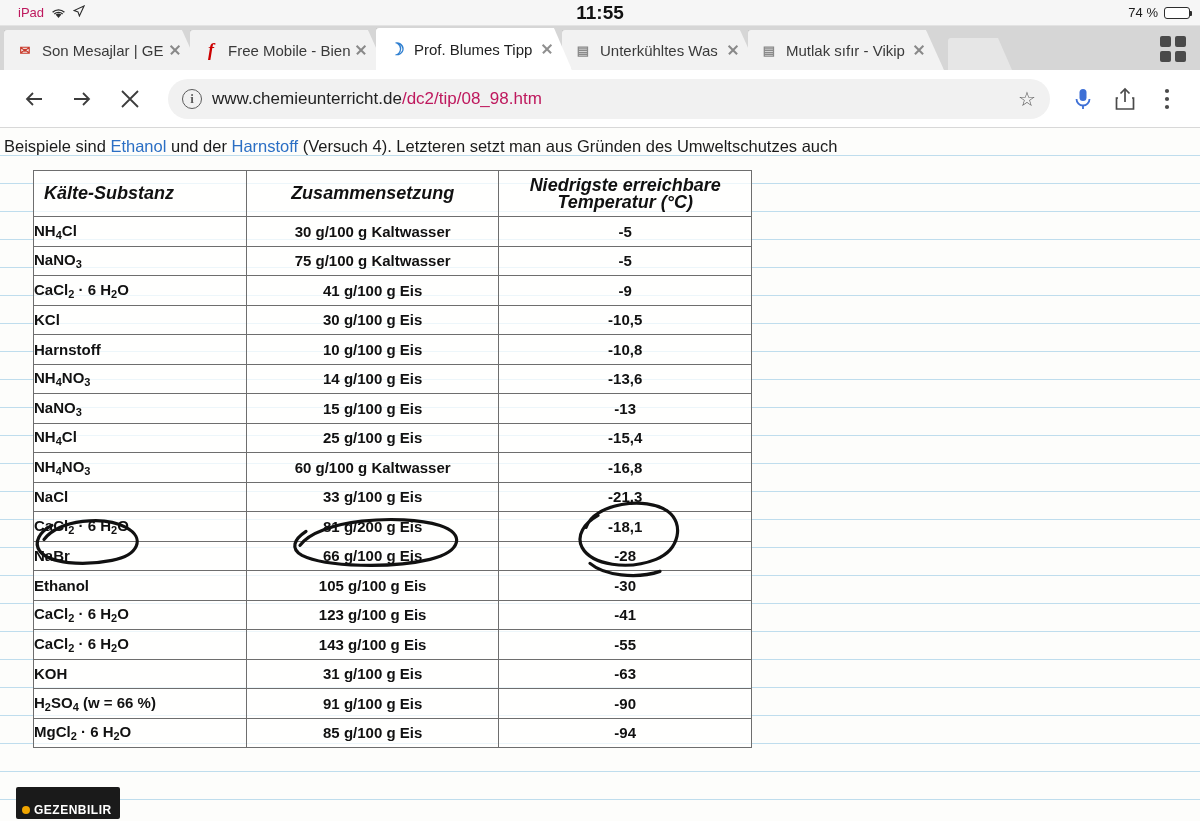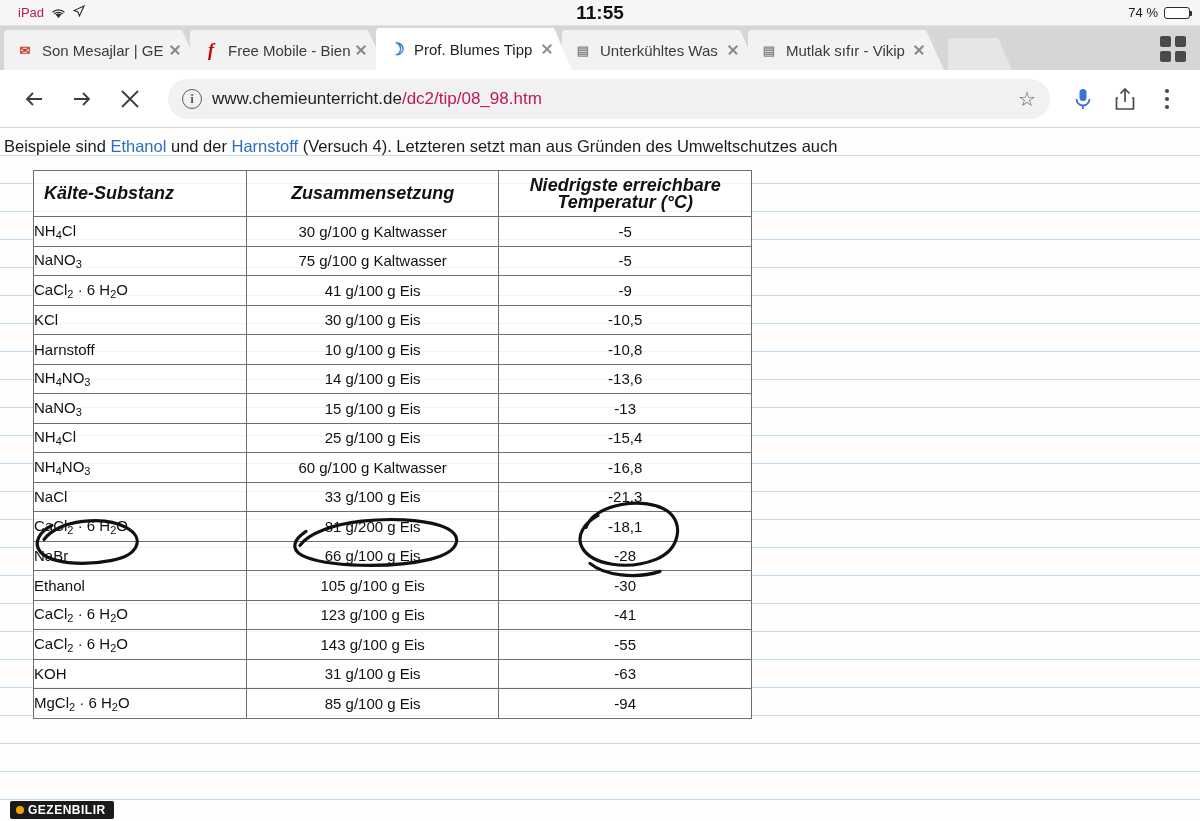--- a/index.html
+++ b/index.html
@@ -174,44 +174,44 @@
     border-collapse: collapse;
     width: 719px;
     background: rgba(255,255,255,0.72);
     font-size: 15px;
     color: #111;
   }
   table.kalte td, table.kalte th {
     border: 1px solid #6e6e6e;
     padding: 0;
     height: 29.5px;
-    font-weight: normal;
+    font-weight: bold;
   }
   table.kalte thead th {
     height: 46px;
     font-weight: bold;
     font-size: 18px;
     text-align: center;
     line-height: 17px;
     font-style: italic;
   }
   table.kalte thead th.left { text-align: left; padding-left: 10px; }
   td.c1 { width: 222px; padding-left: 10px; text-align: left; }
   td.c2 { width: 259px; text-align: center; }
   td.c3 { width: 264px; text-align: center; }
   sub { font-size: 11px; vertical-align: -3px; }
 
   
   .ink { position: absolute; left: 0; top: 0; width: 1200px; height: 100%; pointer-events: none; }
 
   .watermark {
-    position: absolute; left: 10px; bottom: 2px;
+    position: absolute; left: 16px; bottom: 2px;
     background: #1a1a1a; color: #fff;
     font-size: 12px; font-weight: bold; letter-spacing: .5px;
-    padding: 2px 8px 2px 6px;
+    padding: 16px 8px 2px 6px;
     border-radius: 2px;
     display: flex; align-items: center; gap: 4px;
   }
   .watermark .wm-dot { width: 8px; height: 8px; border-radius: 50%; background: #f0a500; display:inline-block; }
 </style>
 </head>
 <body>
 
 <div id="root">
 
@@ -413,20 +413,25 @@
             <td class="c1">CaCl<sub>2</sub> · 6 H<sub>2</sub>O</td>
             <td class="c2">143 g/100 g Eis</td>
             <td class="c3">-55</td>
           </tr>
           <tr>
             <td class="c1">KOH</td>
             <td class="c2">31 g/100 g Eis</td>
             <td class="c3">-63</td>
           </tr>
           <tr>
+            <td class="c1">H<sub>2</sub>SO<sub>4</sub> (w = 66 %)</td>
+            <td class="c2">91 g/100 g Eis</td>
+            <td class="c3">-90</td>
+          </tr>
+          <tr>
             <td class="c1">MgCl<sub>2</sub> · 6 H<sub>2</sub>O</td>
             <td class="c2">85 g/100 g Eis</td>
             <td class="c3">-94</td>
           </tr>
         </tbody>
     </table>
 
     <svg class="ink" viewBox="0 0 1200 694" preserveAspectRatio="none">
       <g fill="none" stroke="#111111" stroke-width="3.2" stroke-linecap="round">
         <path d="M44 412 C 60 392, 104 388, 126 400 C 146 411, 138 428, 112 433 C 82 439, 50 436, 40 424 C 33 415, 40 404, 52 398"></path>

